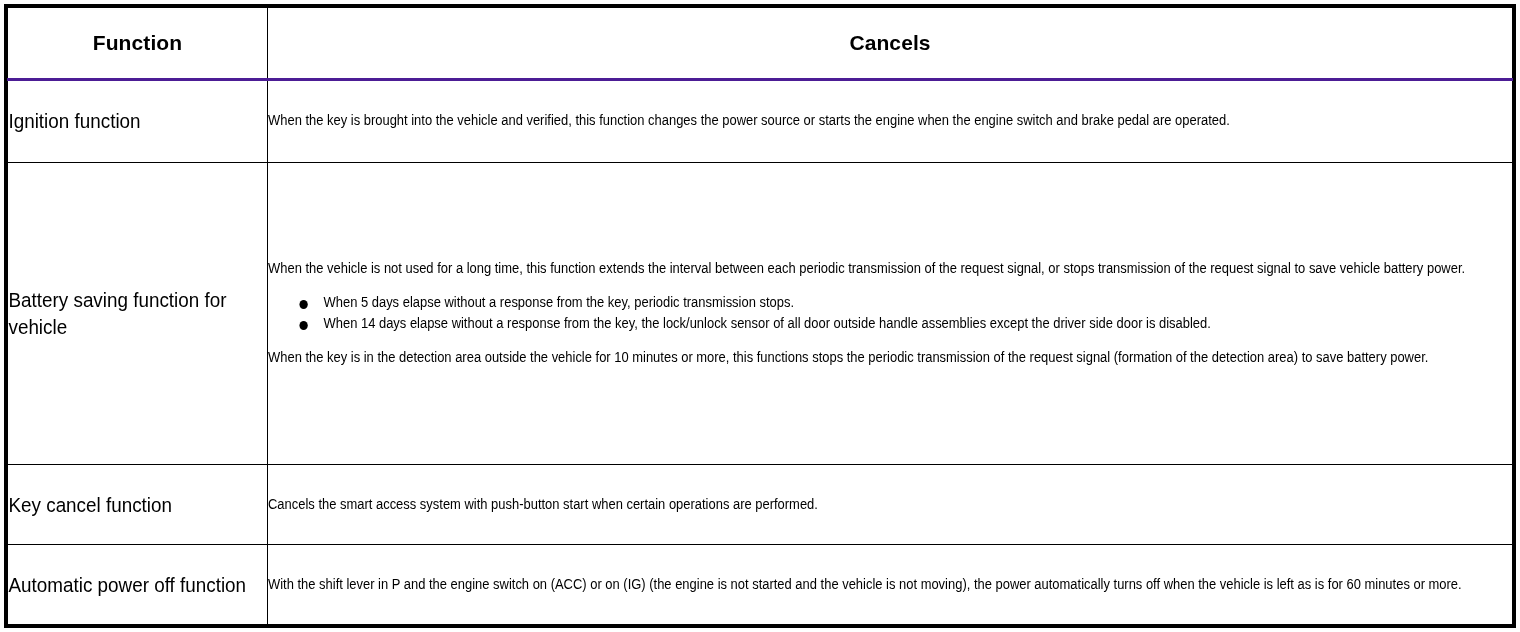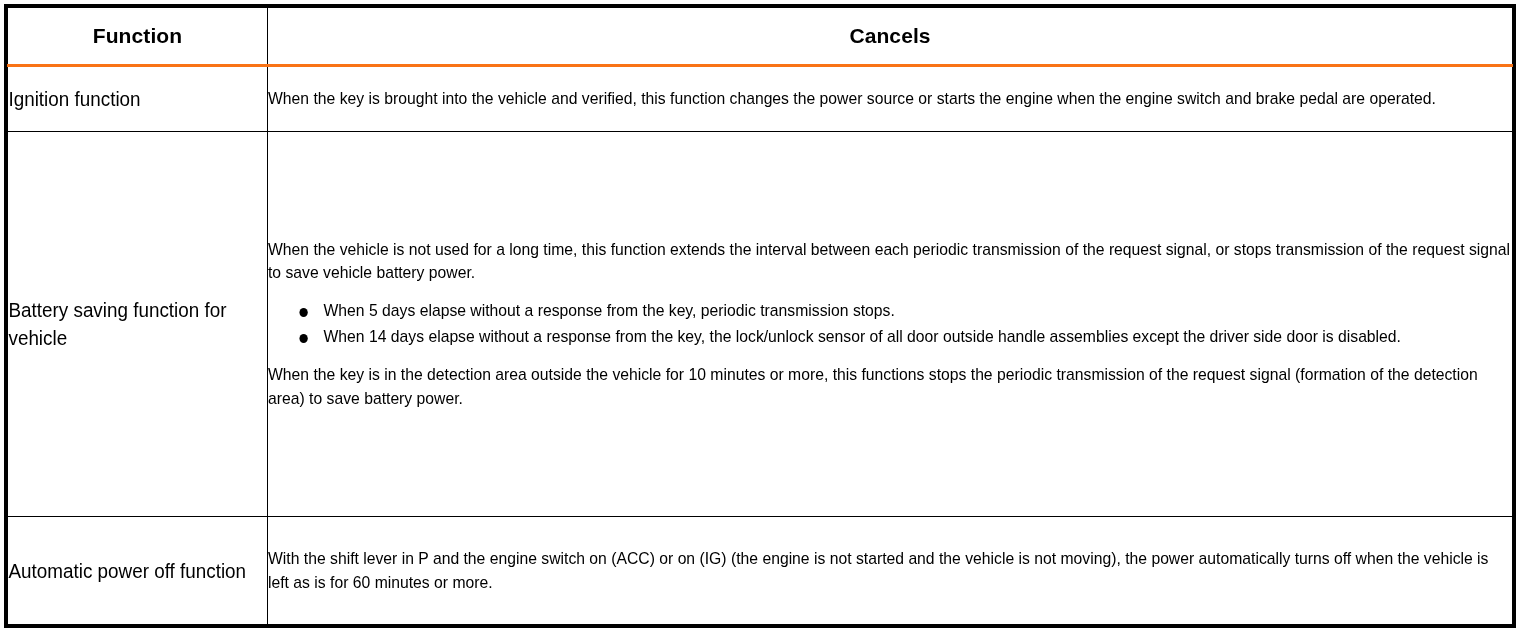--- a/index.html
+++ b/index.html
@@ -31,42 +31,42 @@
   }
   table.spec col.c-func { width: 260px; }
   table.spec col.c-out  { width: auto; }
 
   table.spec th, table.spec td {
     border: 1px solid #000;
     vertical-align: middle;
     padding: 0;
   }
   table.spec tr.header-row th {
-    border-bottom: 3px solid #f97316;
+    border-bottom: 3px solid #4c1d95;
     text-align: center;
   }
   .hdr-cell {
     text-align: center;
     font-weight: bold;
     font-size: 21px;
     letter-spacing: 0.1px;
     padding: 6px 4px 8px 4px;
     font-stretch: condensed;
   }
   .func-cell {
     text-align: left;
     font-size: 20.5px;
     line-height: 1.36;
     padding: 4px 4px 4px 6px;
     transform: scaleX(0.92);
     transform-origin: left center;
   }
   .out-cell {
     text-align: left;
-    font-size: 17px;
+    font-size: 14px;
     line-height: 1.40;
     padding: 7px 8px 7px 7px;
   }
   .out-inner {
     transform: scaleX(0.925);
     transform-origin: left center;
     width: 108%;
   }
   .para {
     margin: 0;
@@ -131,20 +131,28 @@
                 <span class="dot"></span>
                 <span>When 14 days elapse without a response from the key, the lock/unlock sensor of all door outside handle assemblies except the driver side door is disabled.</span>
               </li>
             </ul>
             <p class="para">When the key is in the detection area outside the vehicle for 10 minutes or more, this functions stops the periodic transmission of the request signal (formation of the detection area) to save battery power.</p>
           </div>
         </td>
       </tr>
 
 
+      <tr>
+        <td class="func-cell">Key cancel function</td>
+        <td class="out-cell">
+          <div class="out-inner">
+            <p class="para">Cancels the smart access system with push-button start when certain operations are performed.</p>
+          </div>
+        </td>
+      </tr>
 
 
       <tr>
         <td class="func-cell">Automatic power off function</td>
         <td class="out-cell">
           <div class="out-inner">
             <p class="para">With the shift lever in P and the engine switch on (ACC) or on (IG) (the engine is not started and the vehicle is not moving), the power automatically turns off when the vehicle is left as is for 60 minutes or more.</p>
           </div>
         </td>
       </tr>

